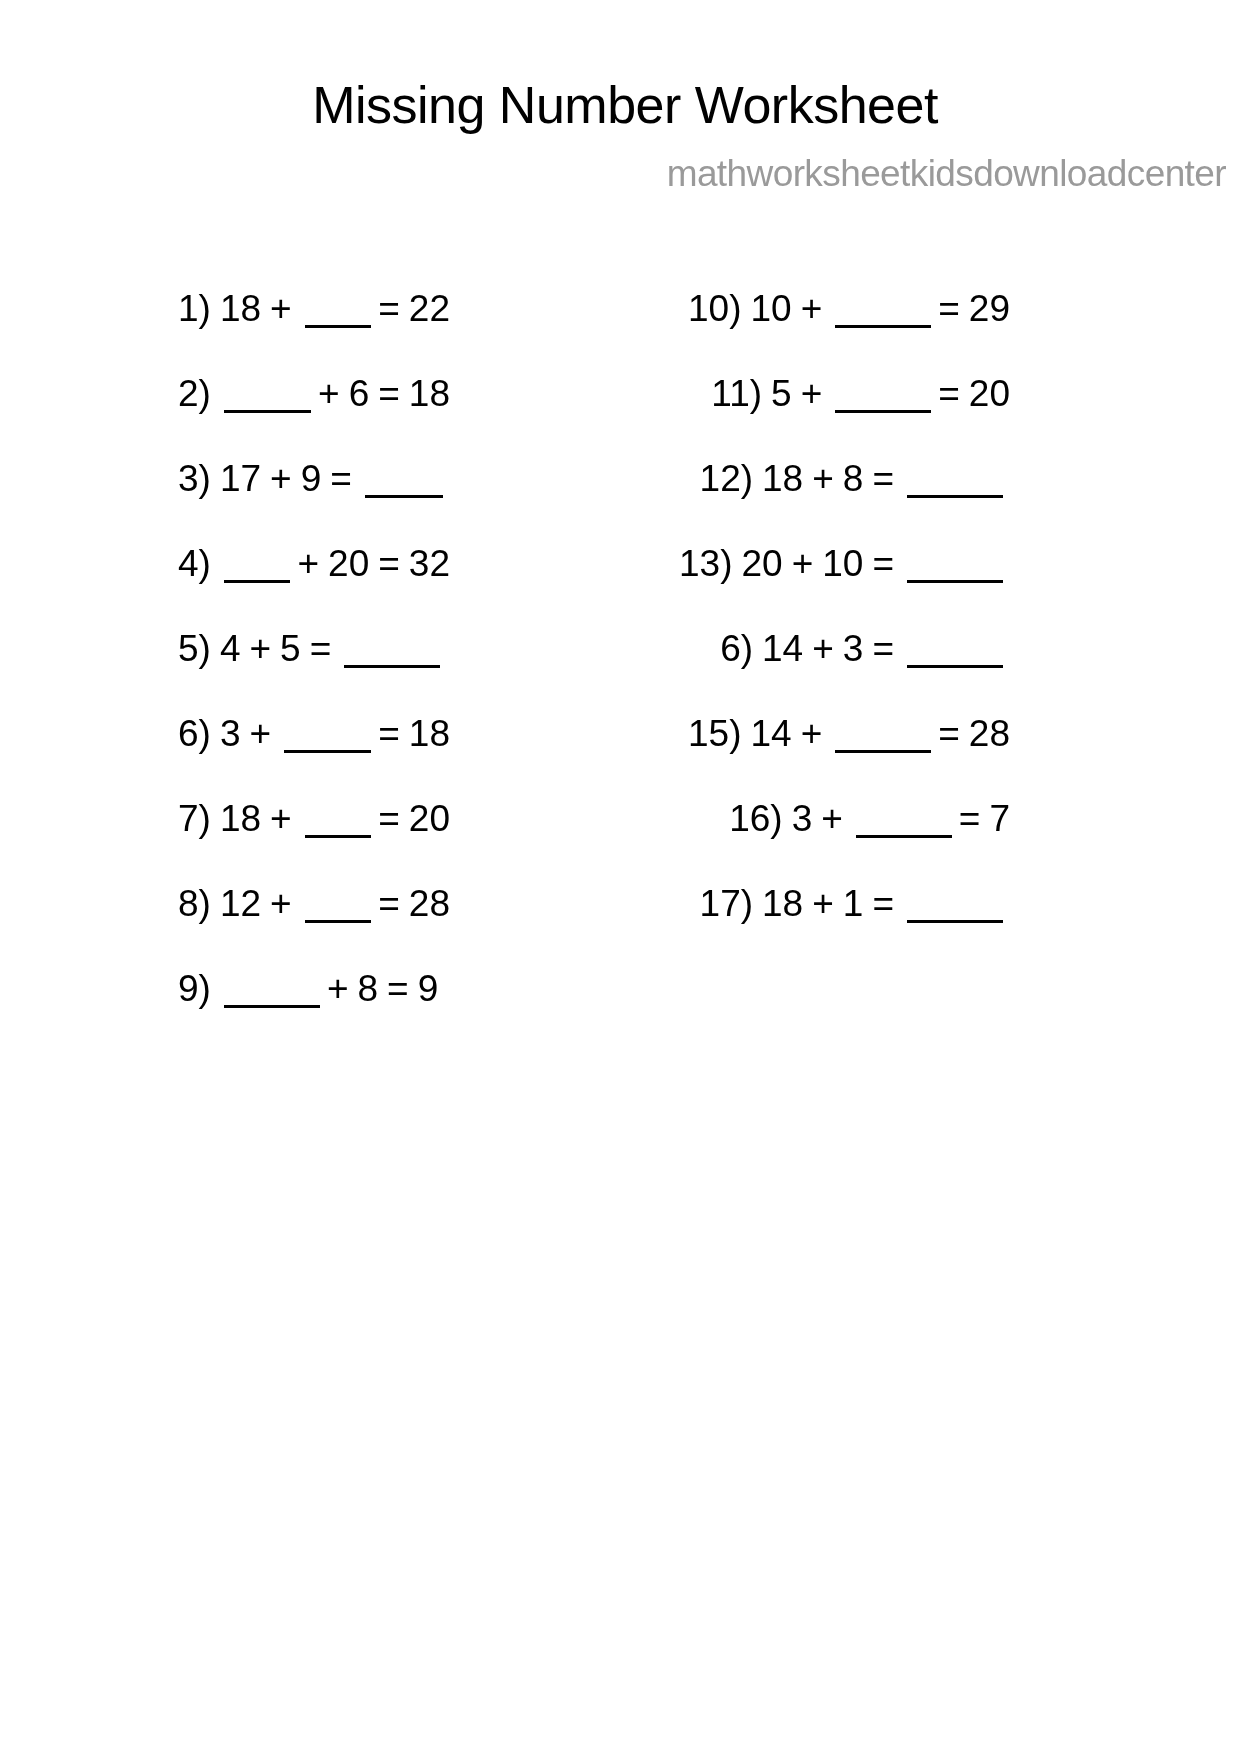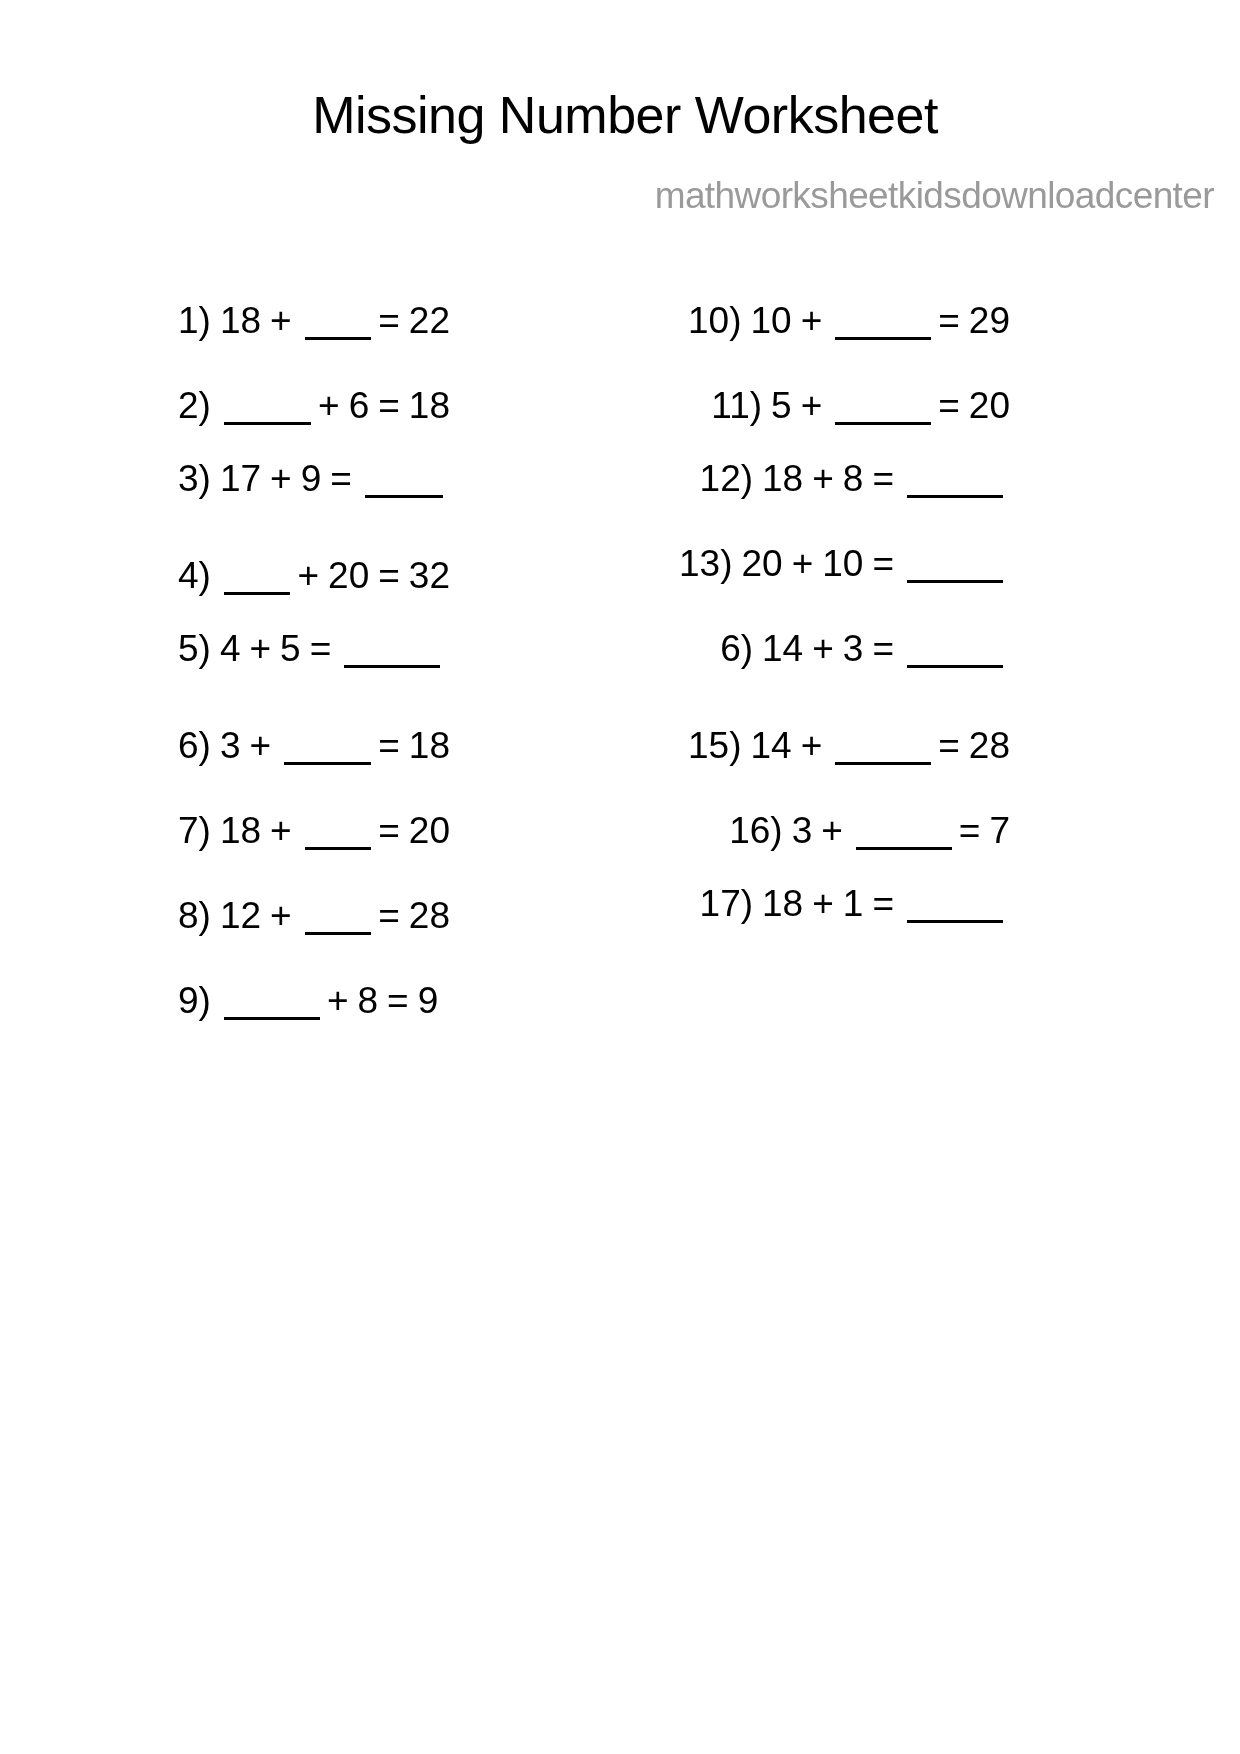--- a/index.html
+++ b/index.html
@@ -24,26 +24,26 @@
   .header {
     padding-top: 78px;
     text-align: center;
   }
   .worksheet-title {
     font-size: 52px;
     font-weight: normal;
     letter-spacing: -0.5px;
     line-height: 1.05;
     color: #010101;
-    margin: 10px;
+    margin: 0;
     padding: 0 0 0 10px;
     white-space: nowrap;
   }
   .site-credit {
-    margin: 16px;
+    margin: 4px;
     padding-top: 16px;
     padding-right: 10px;
     font-size: 37px;
     color: #9a9a9a;
     text-align: right;
     letter-spacing: -0.6px;
     white-space: nowrap;
   }
   .problems {
     position: absolute;
@@ -80,21 +80,20 @@
     letter-spacing: 0px;
   }
   .p-index {
     padding-right: 9px;
   }
   .p-seg {
     padding-right: 9px;
   }
   .p-seg:last-child {
     padding-right: 0;
-    margin-top: 12px;
   }
   .blank {
     display: inline-block;
     width: 96px;
     border-bottom: 3px solid #010101;
     height: 26px;
     margin: 0 7px 0 4px;
     position: relative;
     top: 7px;
   }

